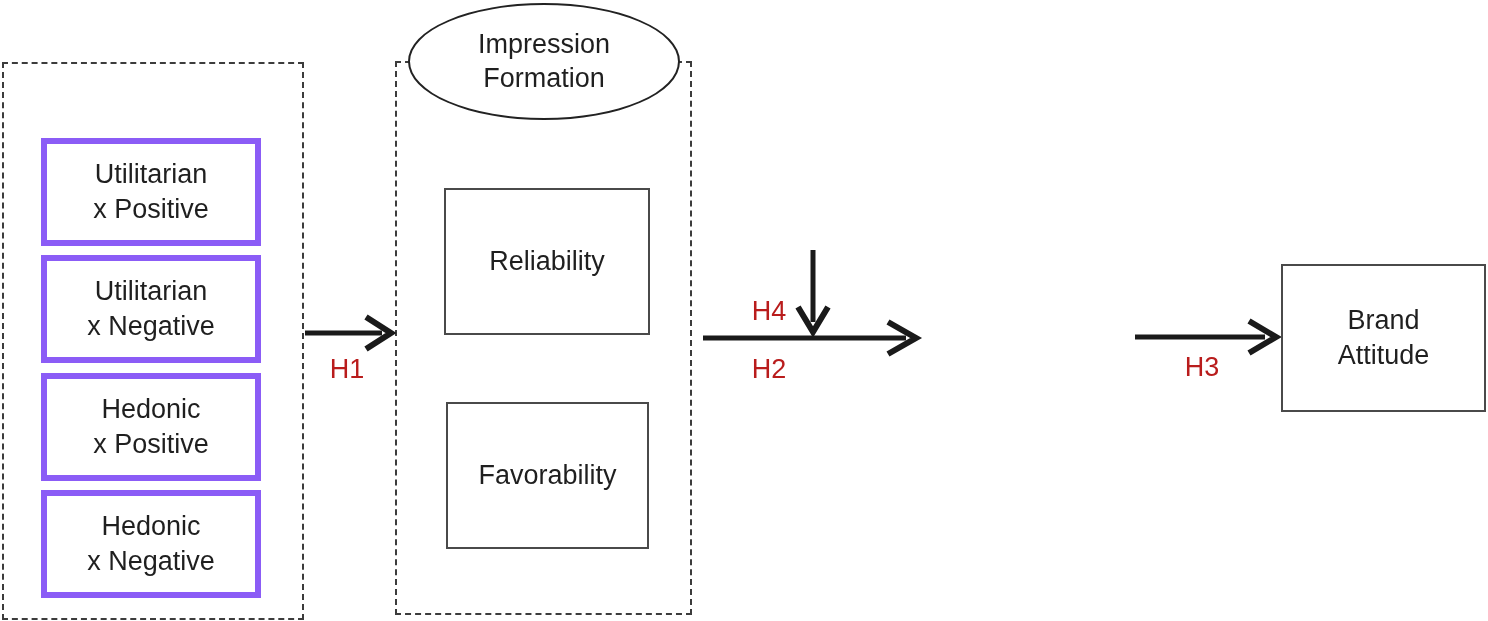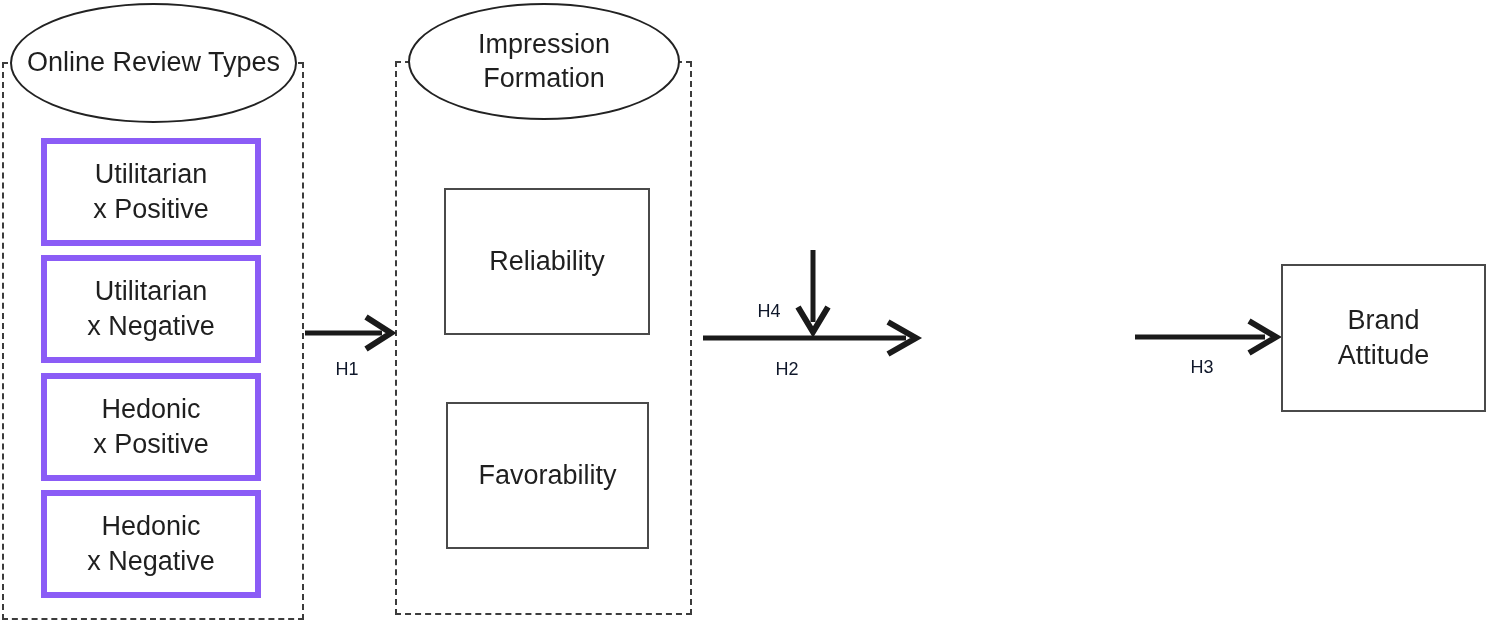--- a/index.html
+++ b/index.html
@@ -44,22 +44,22 @@
     text-align: center;
     white-space: pre-line;
     font-size: 27px;
     line-height: 1.28;
     z-index: 2;
   }
   .thick-border { border: 6px solid #8b5cf6; }
   .thin-border  { border: 2px solid #4a4a4a; }
   .h-label {
     position: absolute;
-    font-size: 18px;
-    color: #0f172a;
+    font-size: 27px;
+    color: #b91c1c;
     transform: translate(-50%, -50%);
     z-index: 4;
     white-space: nowrap;
   }
   svg.arrow-layer {
     position: absolute;
     left: 0;
     top: 0;
     z-index: 1;
   }
@@ -99,23 +99,20 @@
     </g>
 
     <g>
       <line class="shaft" x1="1135" y1="337" x2="1265" y2="337"></line>
       <polyline class="head" points="1249,321 1276,337 1249,353"></polyline>
     </g>
   </svg>
 
   <div class="dashed-container" style="left:2px; top:62px; width:298px; height:554px;"></div>
 
-  <div class="ellipse" style="left:10px; top:3px; width:283px; height:116px;">
-    <span>Online Review Types</span>
-  </div>
 
   <div class="node-box thick-border" style="left:41px; top:138px; width:208px; height:96px;">
     <span>Utilitarian
 x Positive</span>
   </div>
 
   <div class="node-box thick-border" style="left:41px; top:255px; width:208px; height:96px;">
     <span>Utilitarian
 x Negative</span>
   </div>
@@ -149,17 +146,17 @@
 
   <div class="node-box thin-border" style="left:1281px; top:264px; width:201px; height:144px;align-items:center;">
     <span>Brand
 Attitude</span>
   </div>
 
   <div class="h-label" style="left:347px; top:369px;">H1</div>
 
   <div class="h-label" style="left:769px; top:311px;">H4</div>
 
-  <div class="h-label" style="left:769px; top:369px;margin-left:18px;">H2</div>
+  <div class="h-label" style="left:769px; top:369px;">H2</div>
 
   <div class="h-label" style="left:1202px; top:367px;">H3</div>
 
 </div>
 
 </body></html>

